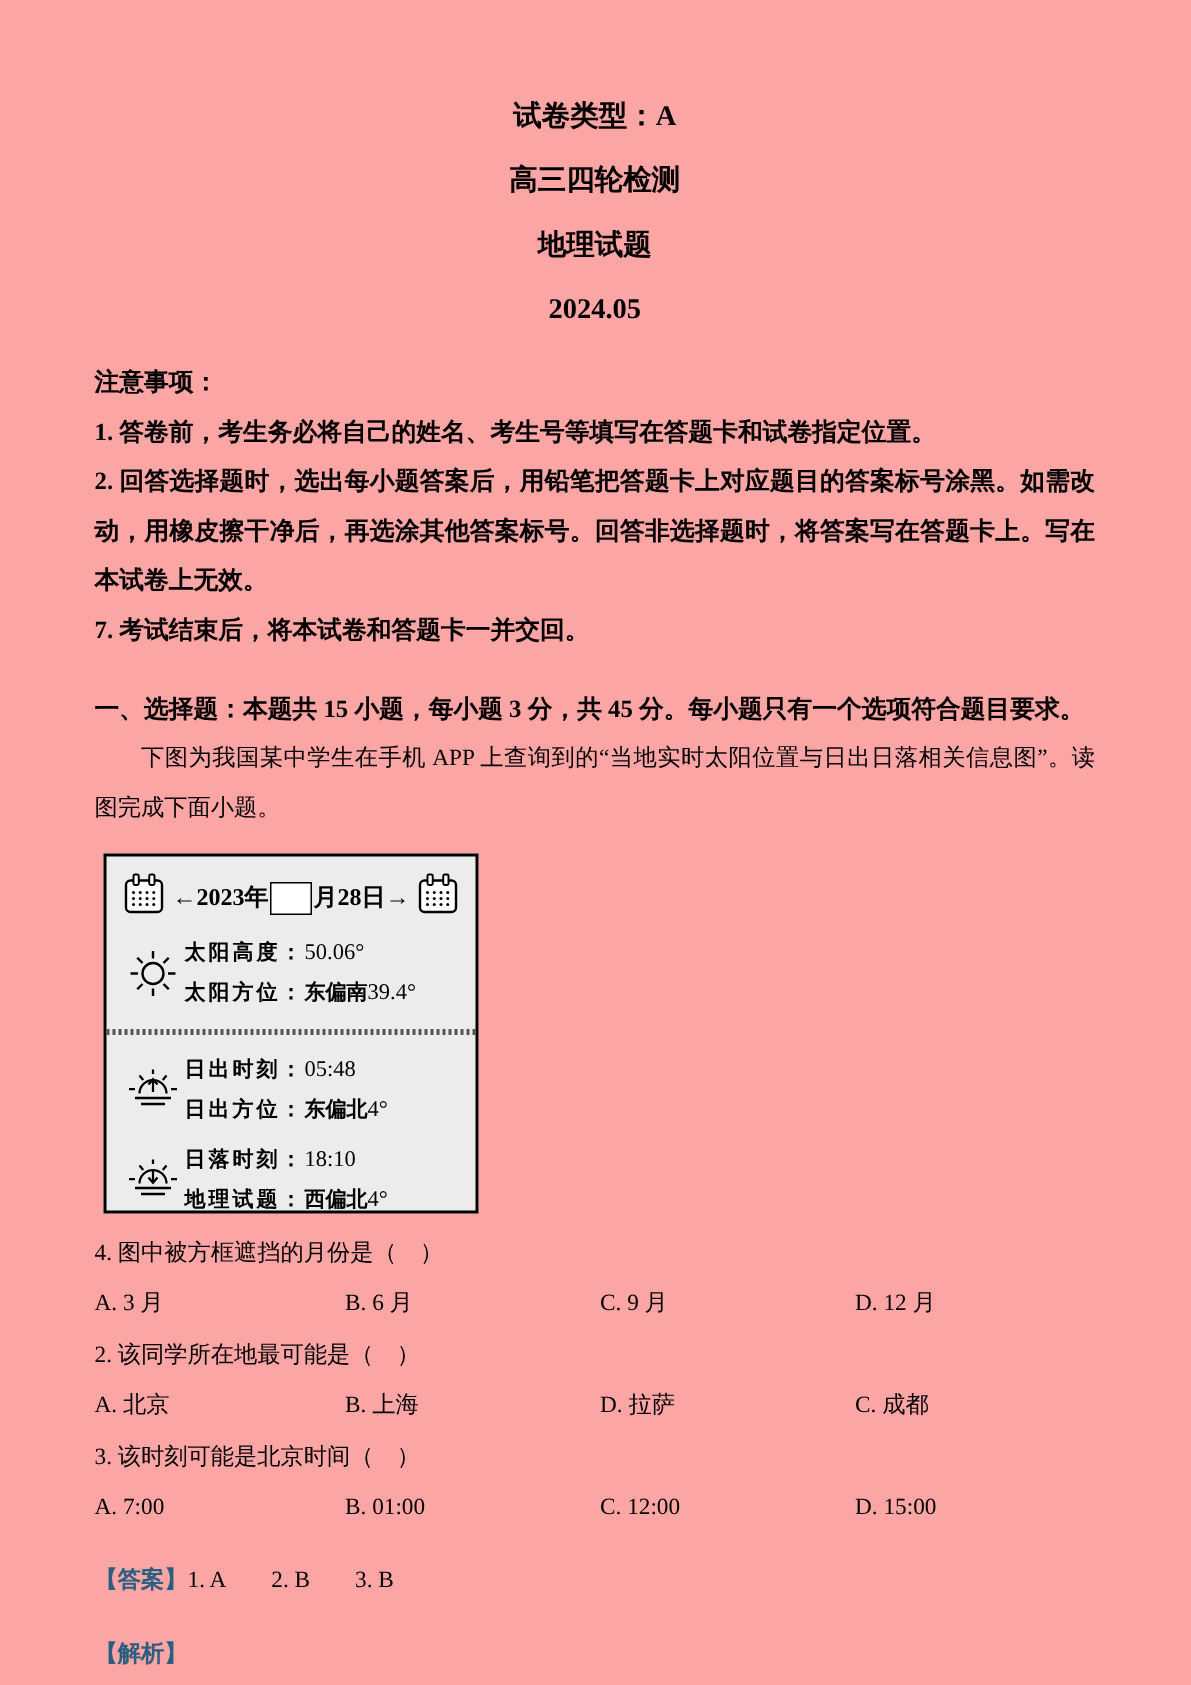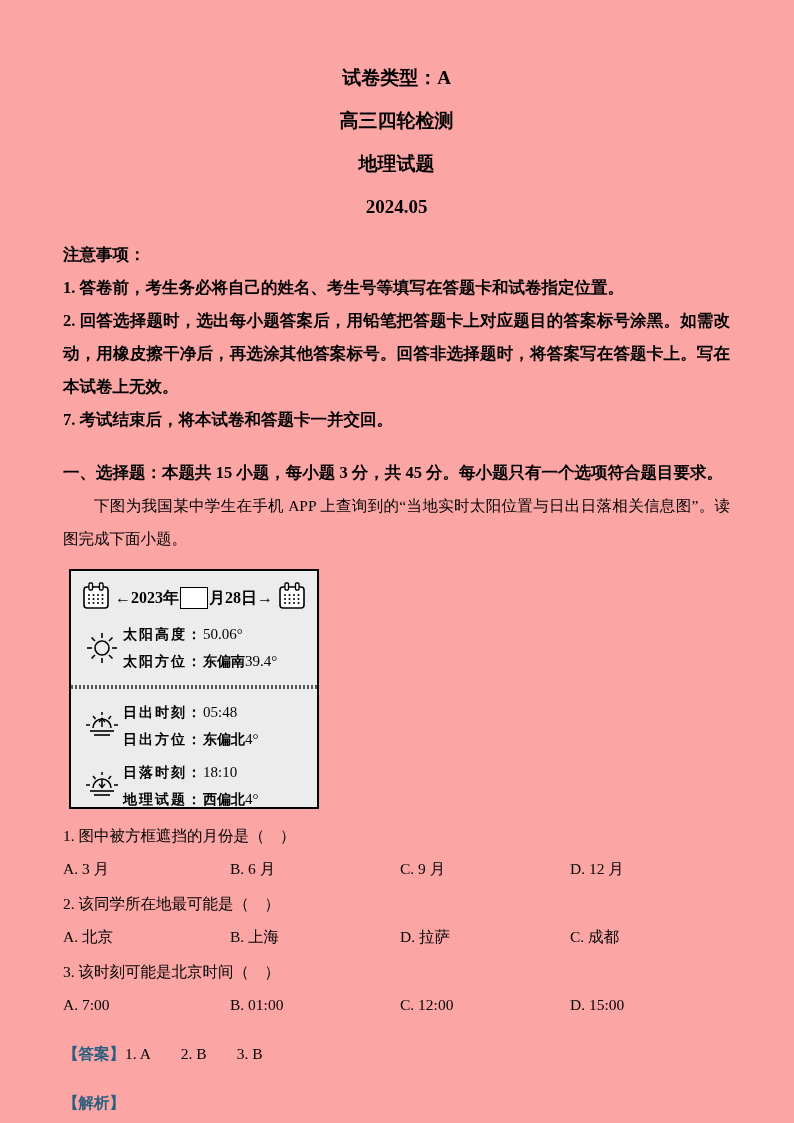--- a/index.html
+++ b/index.html
@@ -180,21 +180,21 @@
         <span class="fig-line">
           <span class="fig-label">日落时刻：</span><span class="fig-value">18:10</span>
         </span>
         <span class="fig-line">
           <span class="fig-label">地理试题：</span><span class="fig-value-cn">西偏北</span><span class="fig-value">4°</span>
         </span>
       </span>
     </div>
   </div>
 
-  <div class="q" style="margin-top:10px;">1. 图中被方框遮挡的月份是（　）</div>
+  <div class="q" style="margin-top:10px;">4. 图中被方框遮挡的月份是（　）</div>
   <div class="opts">
     <span>A. 3 月</span>
     <span>B. 6 月</span>
     <span>C. 9 月</span>
     <span>D. 12 月</span>
   </div>
 
   <div class="q">2. 该同学所在地最可能是（　）</div>
   <div class="opts">
     <span>A. 北京</span>

